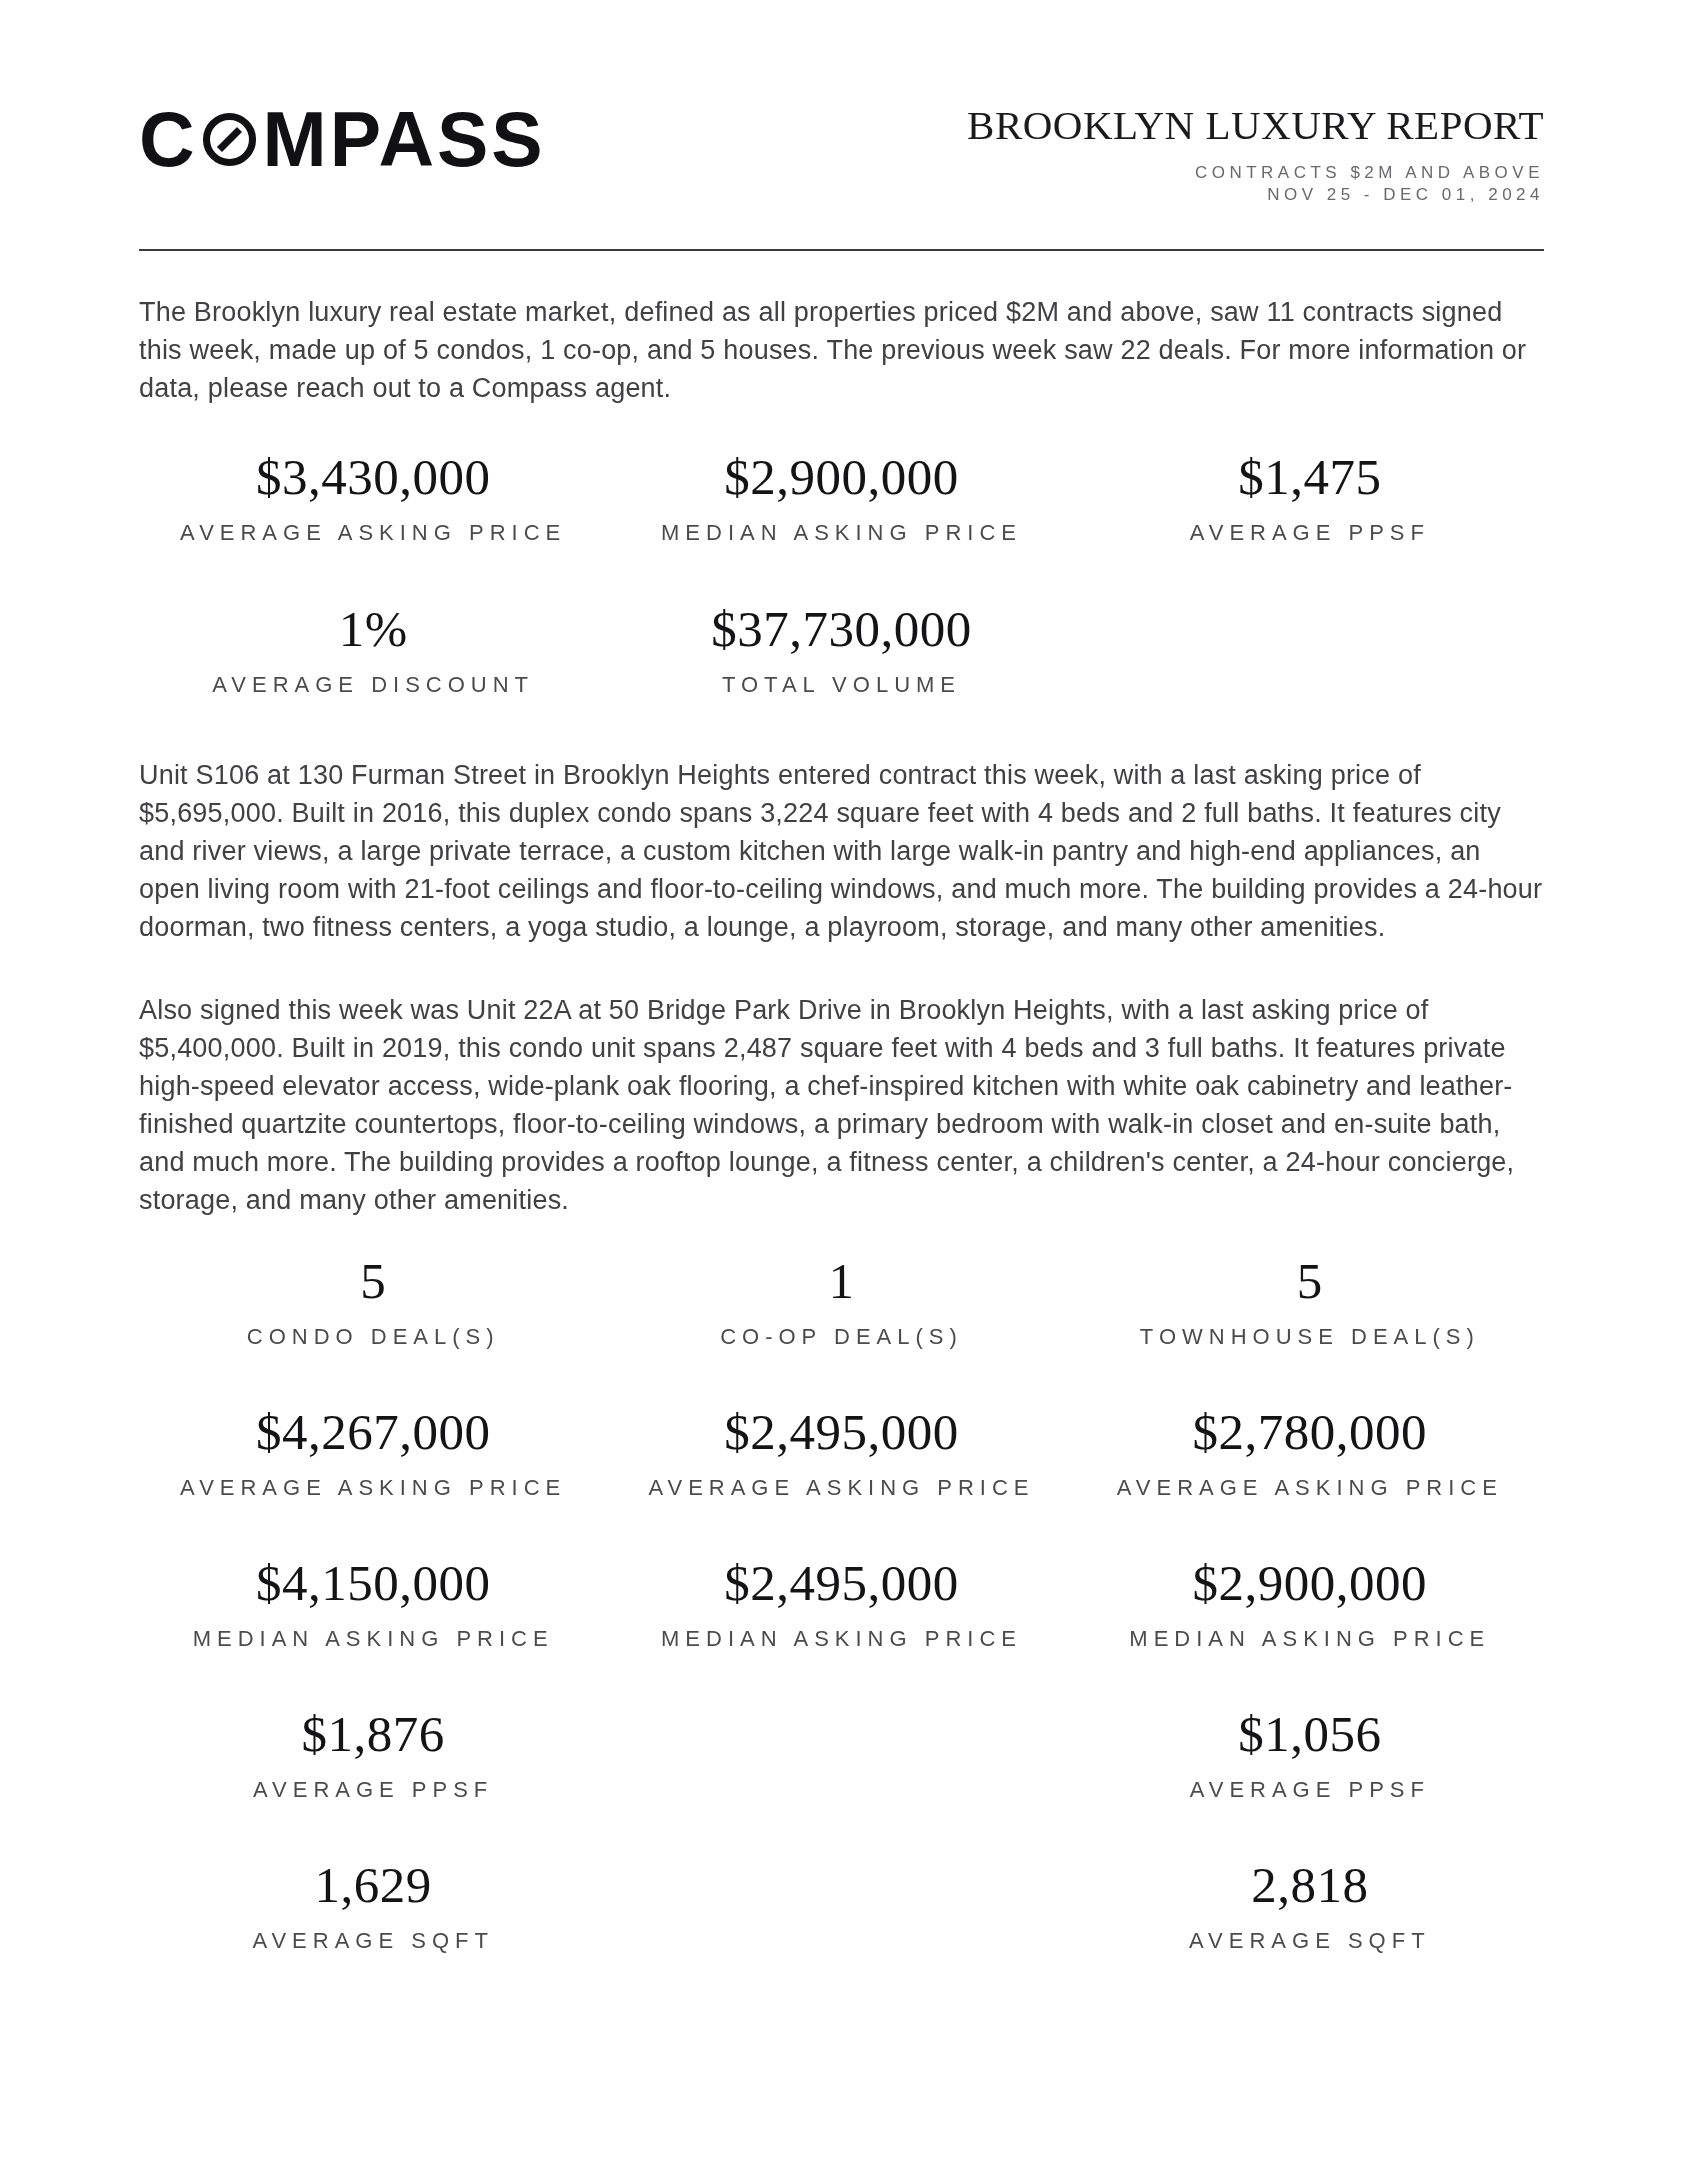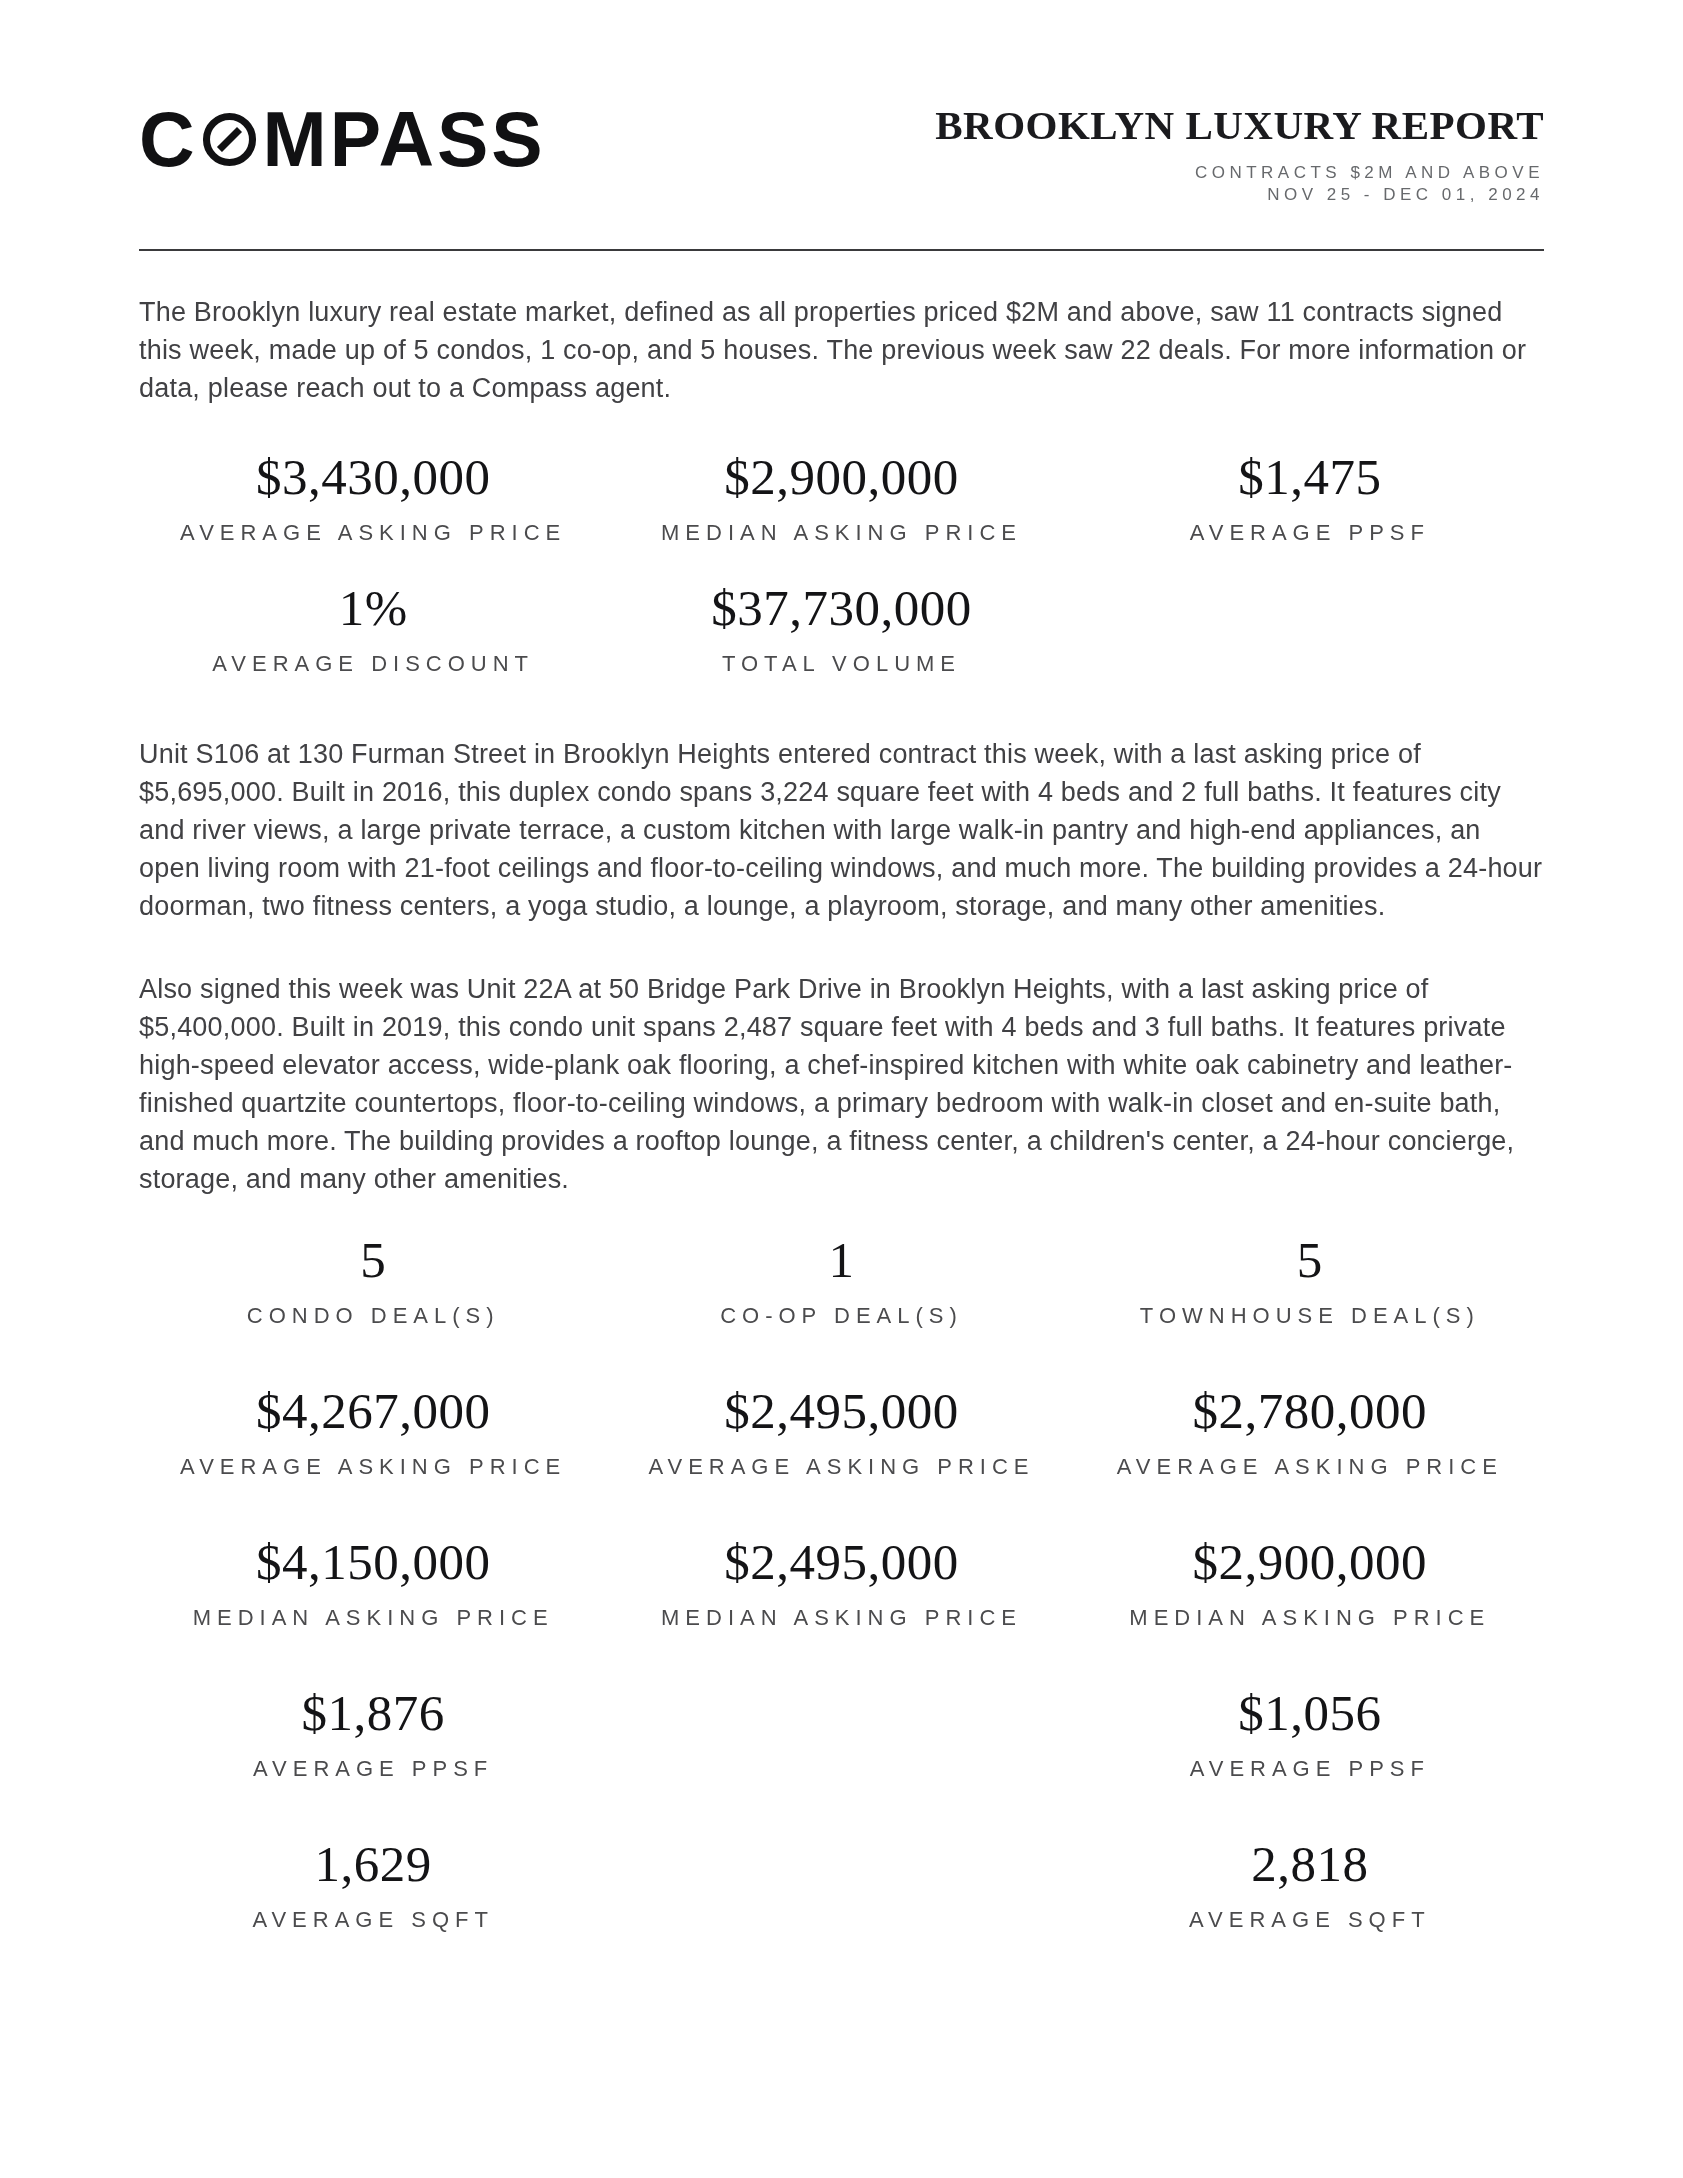--- a/index.html
+++ b/index.html
@@ -36,21 +36,21 @@
     width: 59px;
     height: 59px;
     margin: 9px 4px 0 2px;
   }
   .title-block {
     text-align: right;
     padding-top: 4px;
   }
   .title {
     font-family: "Liberation Serif", serif;
-    font-weight: 700;
+    font-weight: 400;
     font-size: 41px;
     line-height: 1.1;
     letter-spacing: 0.5px;
     color: #1b1b1e;
     margin-bottom: 16px;
   }
   .subtitle, .daterange {
     font-size: 17px;
     letter-spacing: 4.5px;
     color: #67696c;
@@ -77,21 +77,21 @@
   .intro { margin-top: 42px; }
   .prop-1 { margin-top: 61px; }
   .prop-2 { margin-top: 45px; }
 
   
   .stat-grid {
     display: grid;
     grid-template-columns: 1fr 1fr 1fr;
     text-align: center;
   }
-  .summary   { margin-top: 40px; row-gap: 35px; }
+  .summary   { margin-top: 40px; row-gap: 56px; }
   .breakdown { margin-top: 32px; row-gap: 55px; }
   .stat-value {
     font-family: "Liberation Serif", serif;
     font-weight: 400;
     font-size: 51px;
     line-height: 61px;
     color: #141416;
     letter-spacing: 0.5px;
   }
   .stat-label {

